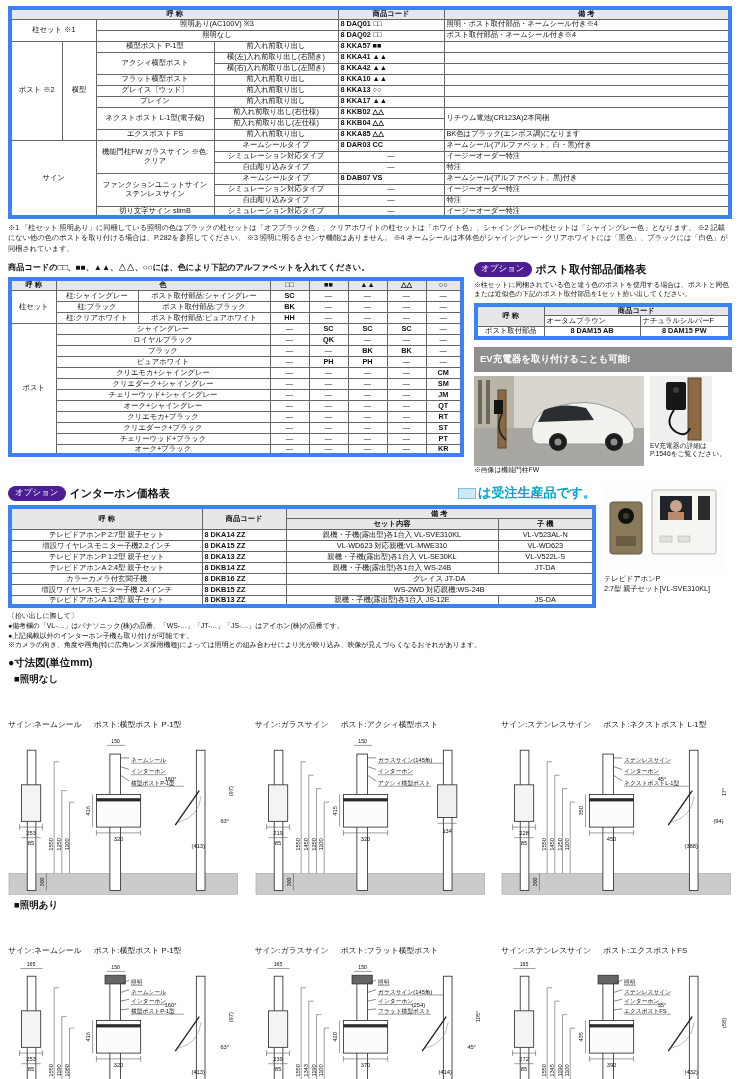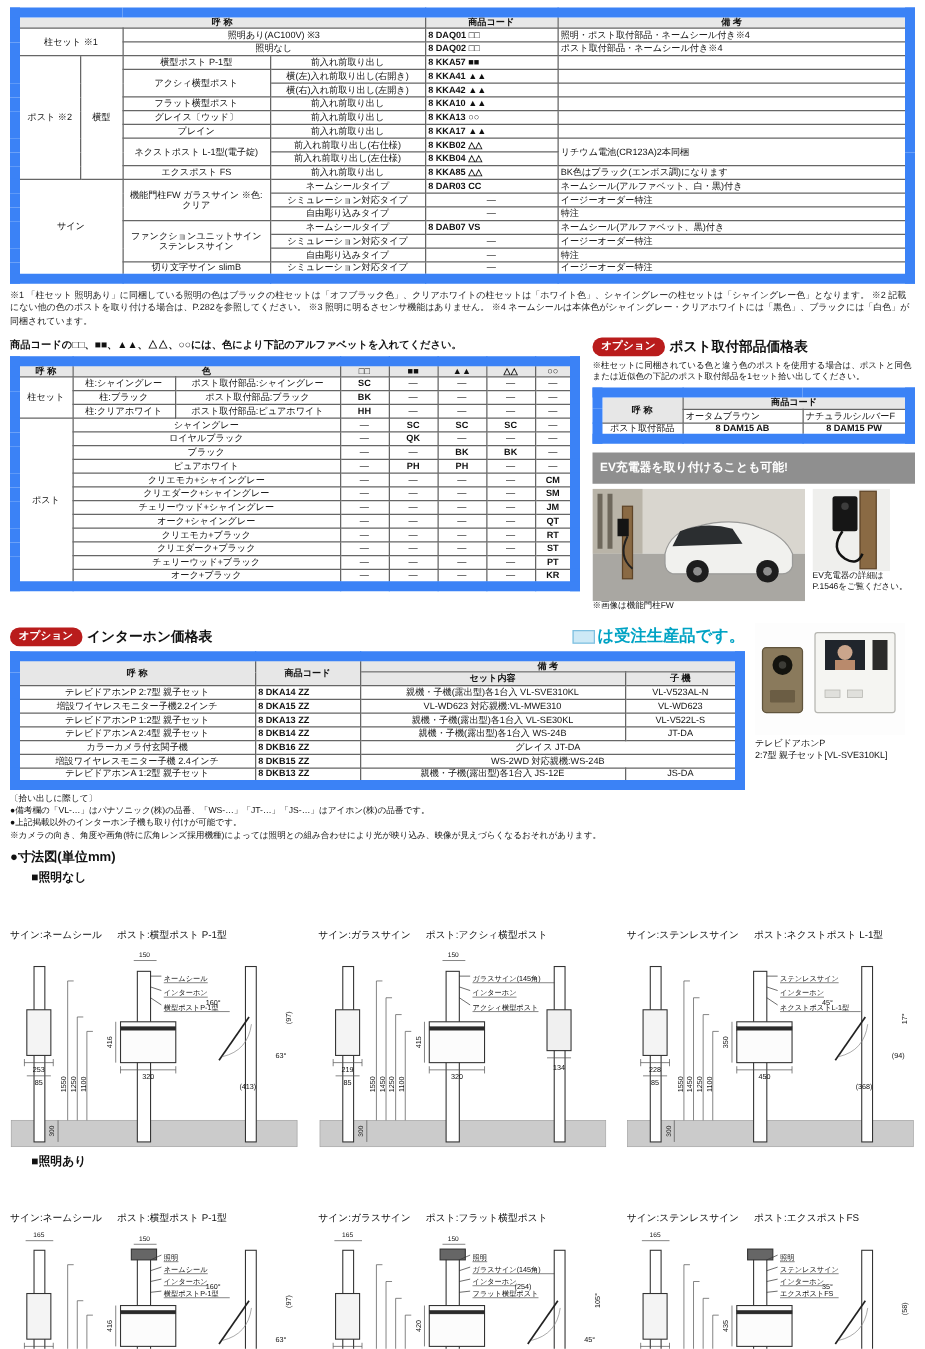--- a/index.html
+++ b/index.html
@@ -1,33 +1,33 @@
 <!DOCTYPE html>
 <html><head>
 <meta charset="utf-8">
 <style>
   * { margin:0; padding:0; box-sizing:border-box; }
   body { width:740px; height:1079px; overflow:hidden; background:#fff;
          font-family:"Liberation Sans", sans-serif; color:#111; }
   .page { padding:6px 8px; }
-  table.tbl { border-collapse:collapse; table-layout:fixed; border:8px solid #3b82f6; width:100%; }
+  table.tbl { border-collapse:collapse; table-layout:fixed; border:4px solid #3b82f6; width:100%; }
   table.tbl td { border:1px solid #666; font-size:7.3px; line-height:1.15; padding:0 2px;
                  height:11px; overflow:hidden; vertical-align:middle; }
   td.hd { background:#e7e7e7; font-weight:bold; text-align:center; font-size:7.8px; }
   td.c { text-align:center; }
   td.b { font-weight:bold; }
   td.code { font-weight:bold; font-size:8.4px; white-space:nowrap;margin-top:18px; }
   td.sm { font-size:7px; text-align:left; }
   .note { font-size:7.2px; line-height:1.45; margin:4px 0 6px; color:#222; }
   .mid { display:flex; gap:10px; align-items:flex-start; }
   .mid-left { width:456px; }
   .mid-right { flex:1; }
   .intro { font-size:8.2px; font-weight:bold; margin:2px 0 4px; }
   .title-row { display:flex; align-items:center; margin:2px 0 3px; }
-  .badge { background:#b91c1c; color:#fff; font-weight:bold; font-size:8.5px;
+  .badge { background:#4c1d95; color:#fff; font-weight:normal; font-size:8.5px;
            padding:1px 7px 2px; border-radius:9px; }
   .sec-title { font-weight:bold; font-size:11px; margin-left:4px; }
   .small-note { font-size:6.8px; line-height:1.35; margin:1px 0 4px; }
   .ev-bar { background:#8f8f8f; color:#fff; font-weight:bold; font-size:9.5px;
             padding:6px 6px; margin:7px 0 4px; }
   .photo-row { display:flex; gap:6px; align-items:flex-start; }
   .ev-main { width:170px; height:90px; }
   .ev-side { flex:1; }
   .ev-small { width:62px; height:66px; }
   .tiny { font-size:6.8px; line-height:1.3; white-space:pre-line; }
@@ -37,21 +37,21 @@
   .order-note { margin-left:auto; display:flex; align-items:center; }
   .order-sq { width:18px; height:11px; background:#cde9f6; border:1px solid #7fc0e0;
               display:inline-block; margin-right:2px; }
   .order-txt { color:#00a3c4; font-weight:bold; font-size:13px; }
   .ic-photo { width:120px; height:90px; }
   .ic-cap { font-size:7.2px; line-height:1.3; margin-top:2px; }
   .ic-notes { margin-top:3px; }
   .ic-notes p { font-size:6.9px; line-height:1.4; }
   .dims { margin-top:6px; }
   .dims-title { font-size:10.5px; font-weight:bold; margin:4px 0 2px; }
-  .group-title { font-size:9.5px; font-weight:bold; margin:3px 17px 1px; }
+  .group-title { font-size:9.5px; font-weight:bold; margin:3px 6px 1px; }
   .dims-grid { display:grid; grid-template-columns:repeat(3,1fr); gap:16px;margin-top:32px; }
   .fig-title { display:flex; gap:12px; font-size:7.8px; margin:1px 0; }
   .fig-canvas svg { display:block; }
 </style>
 </head>
 <body>
 
 <div class="page">
 
   <table class="tbl top">

